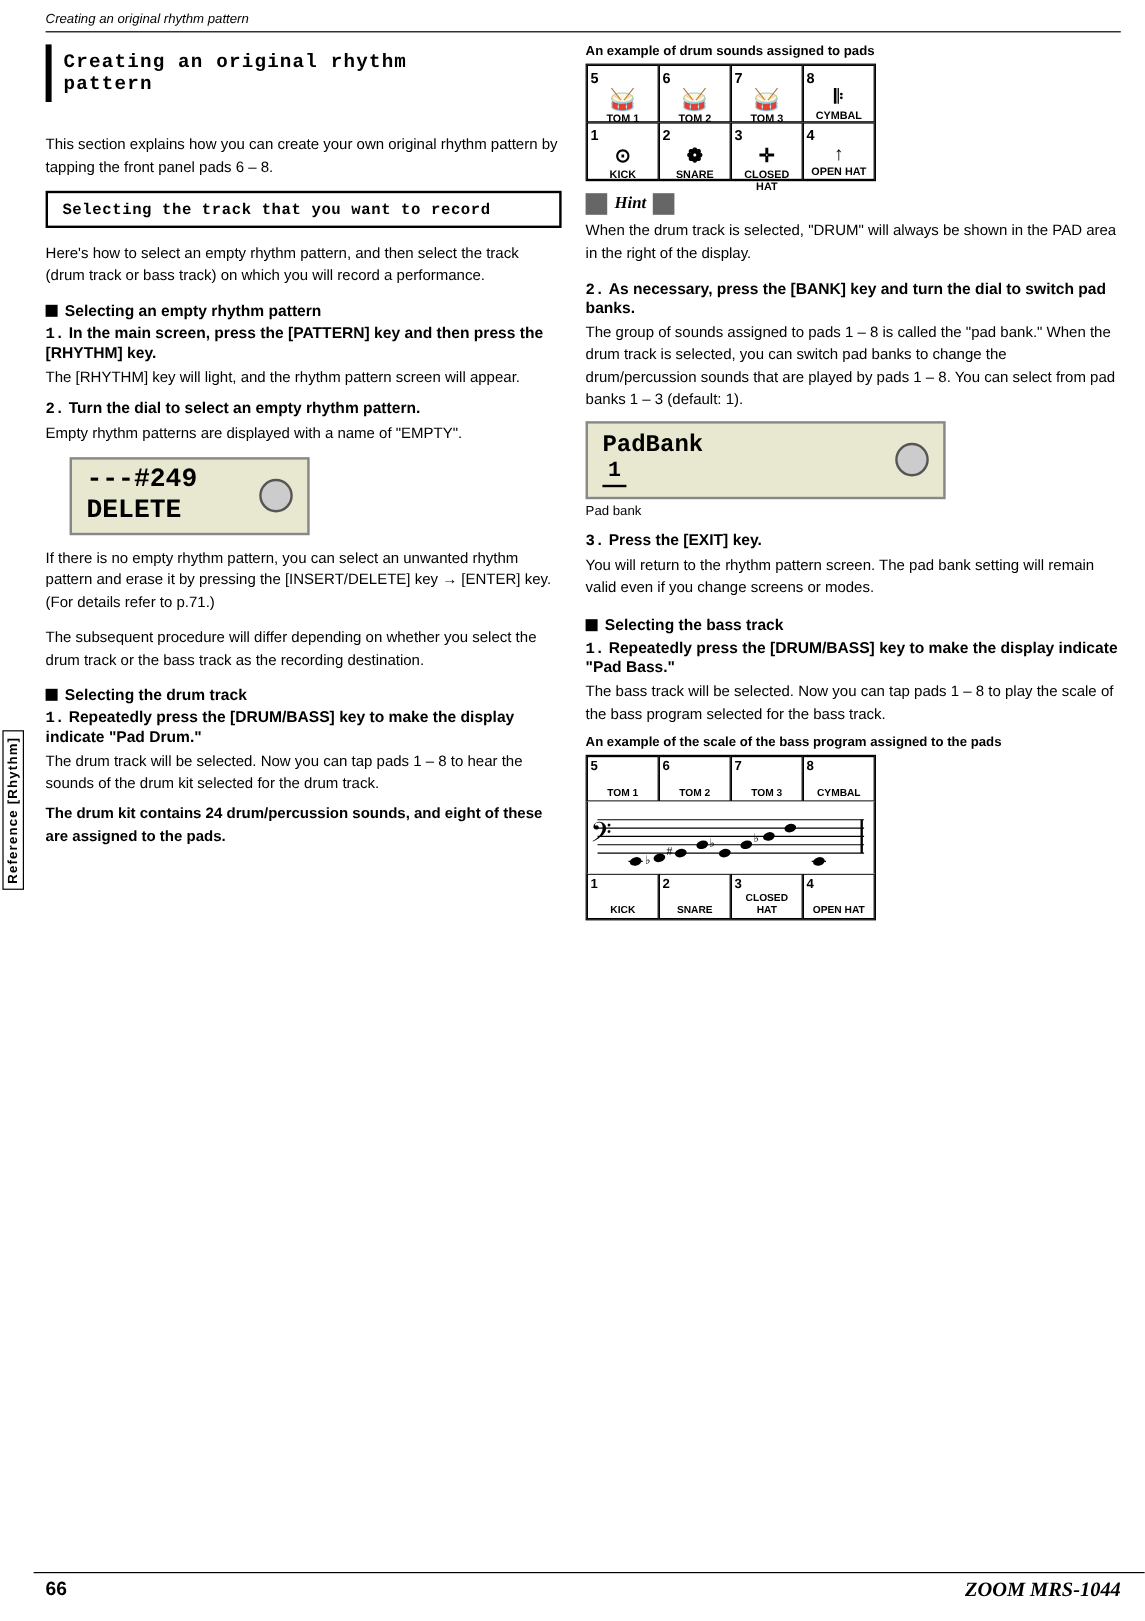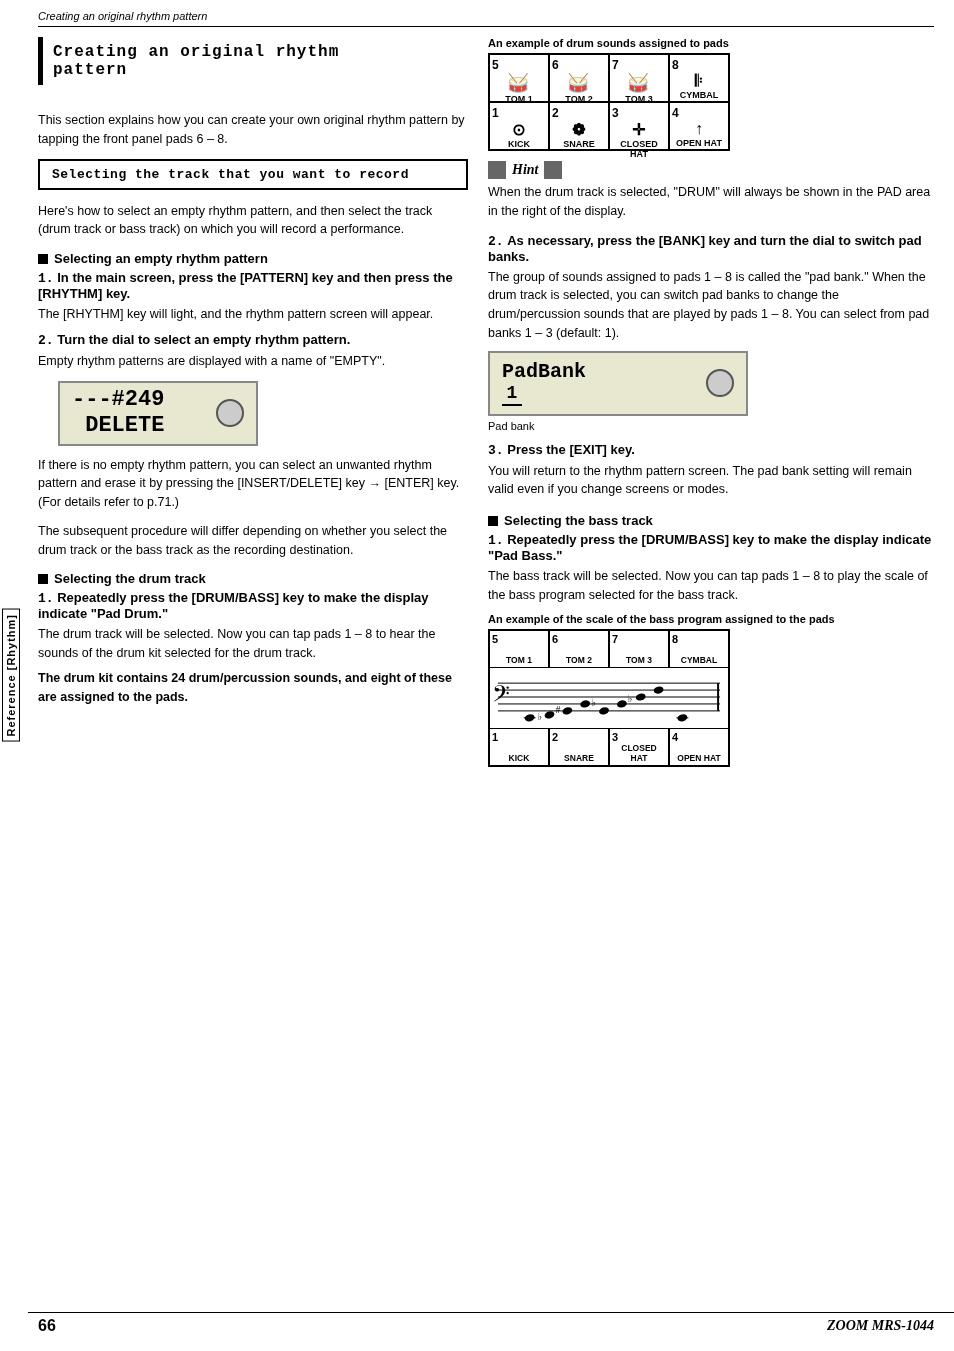--- a/index.html
+++ b/index.html
@@ -152,35 +152,34 @@
       align-items: center;
       justify-content: space-between;
       padding: 6px 12px;
       font-family: 'Courier New', monospace;
       position: relative;
     }
     .lcd-text {
       font-size: 22px;
       font-weight: bold;
       line-height: 1.2;
-      text-align: right;
     }
     .lcd-circle {
       width: 28px;
       height: 28px;
       border-radius: 50%;
       border: 2px solid #555;
       background: #ccc;
     }
 
     
     .padbank-display {
       border: 2px solid #888;
       background: #e8e8d0;
-      width: 260px;
+      width: 300px;
       height: 65px;
       margin: 8px 0 4px 0;
       display: flex;
       align-items: center;
       justify-content: space-between;
       padding: 6px 12px;
       font-family: 'Courier New', monospace;
     }
     .padbank-text-area {
       display: flex;
@@ -326,21 +325,21 @@
       justify-content: space-between;
       align-items: center;
       padding: 4px 20px 0 10px;
       border-top: 1px solid #000;
     }
     .page-num {
       font-size: 16px;
       font-weight: bold;
     }
     .product-name {
-      font-size: 14px;
+      font-size: 17px;
       font-weight: bold;
       font-style: italic;
       font-family: 'Times New Roman', serif;
     }
 
     .hint-row {
       display: flex;
       align-items: center;
       gap: 6px;
       margin: 10px 0 4px 0;

